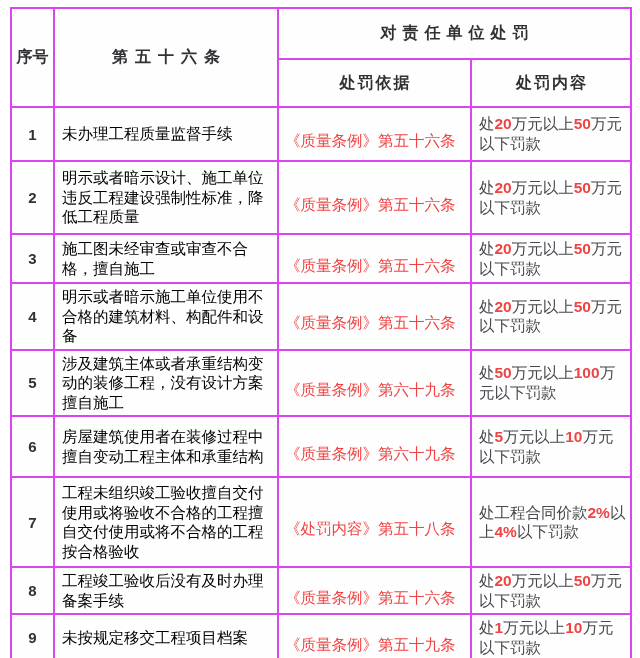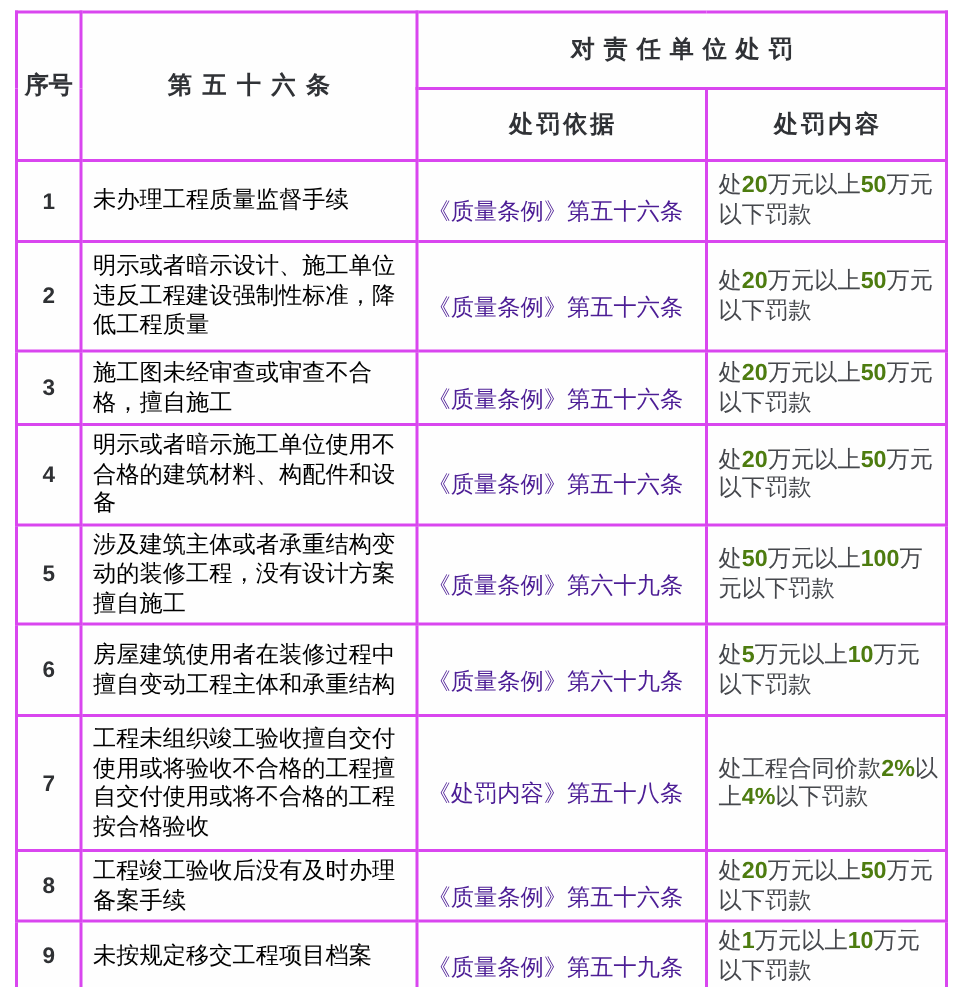--- a/index.html
+++ b/index.html
@@ -66,34 +66,34 @@
   }
   td.td-item {
     font-size: 15.5px;
     line-height: 1.26;
     color: #000000;
     padding: 3px 4px 3px 7px;
     text-align: left;
   }
   td.td-basis {
     font-size: 15.5px;
-    color: #4c1d95;
+    color: #ef4444;
     padding: 18px 2px 3px 6px;
     text-align: left;
   }
   td.td-content {
     font-size: 15.5px;
     line-height: 1.26;
     color: #46484d;
     padding: 3px 3px 3px 7px;
     text-align: left;
   }
   td.td-content b {
     font-weight: bold;
-    color: #4d7c0f;
+    color: #ef4444;
     margin-top: 34px;
   }
 </style>
 </head>
 <body>
 
 <table class="penalty-table">
   <colgroup>
     <col class="c-serial">
     <col class="c-item">

